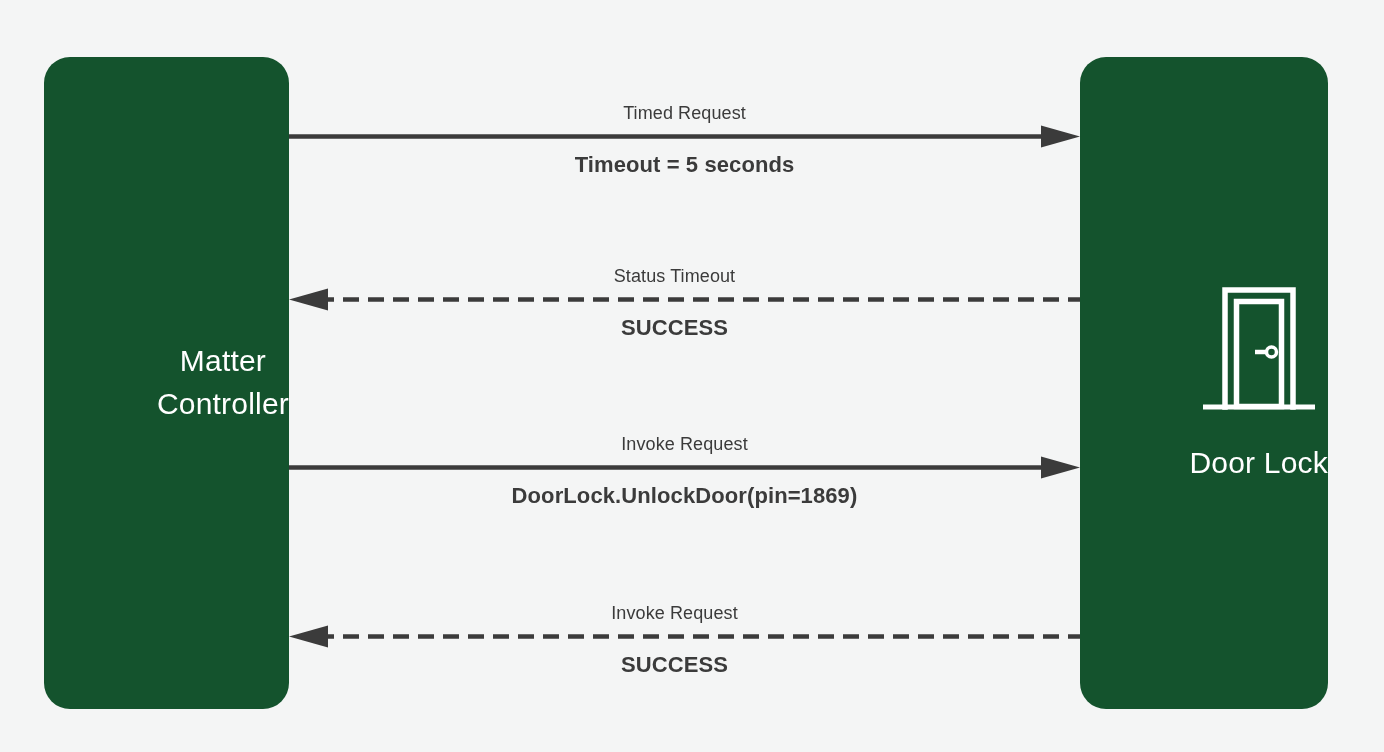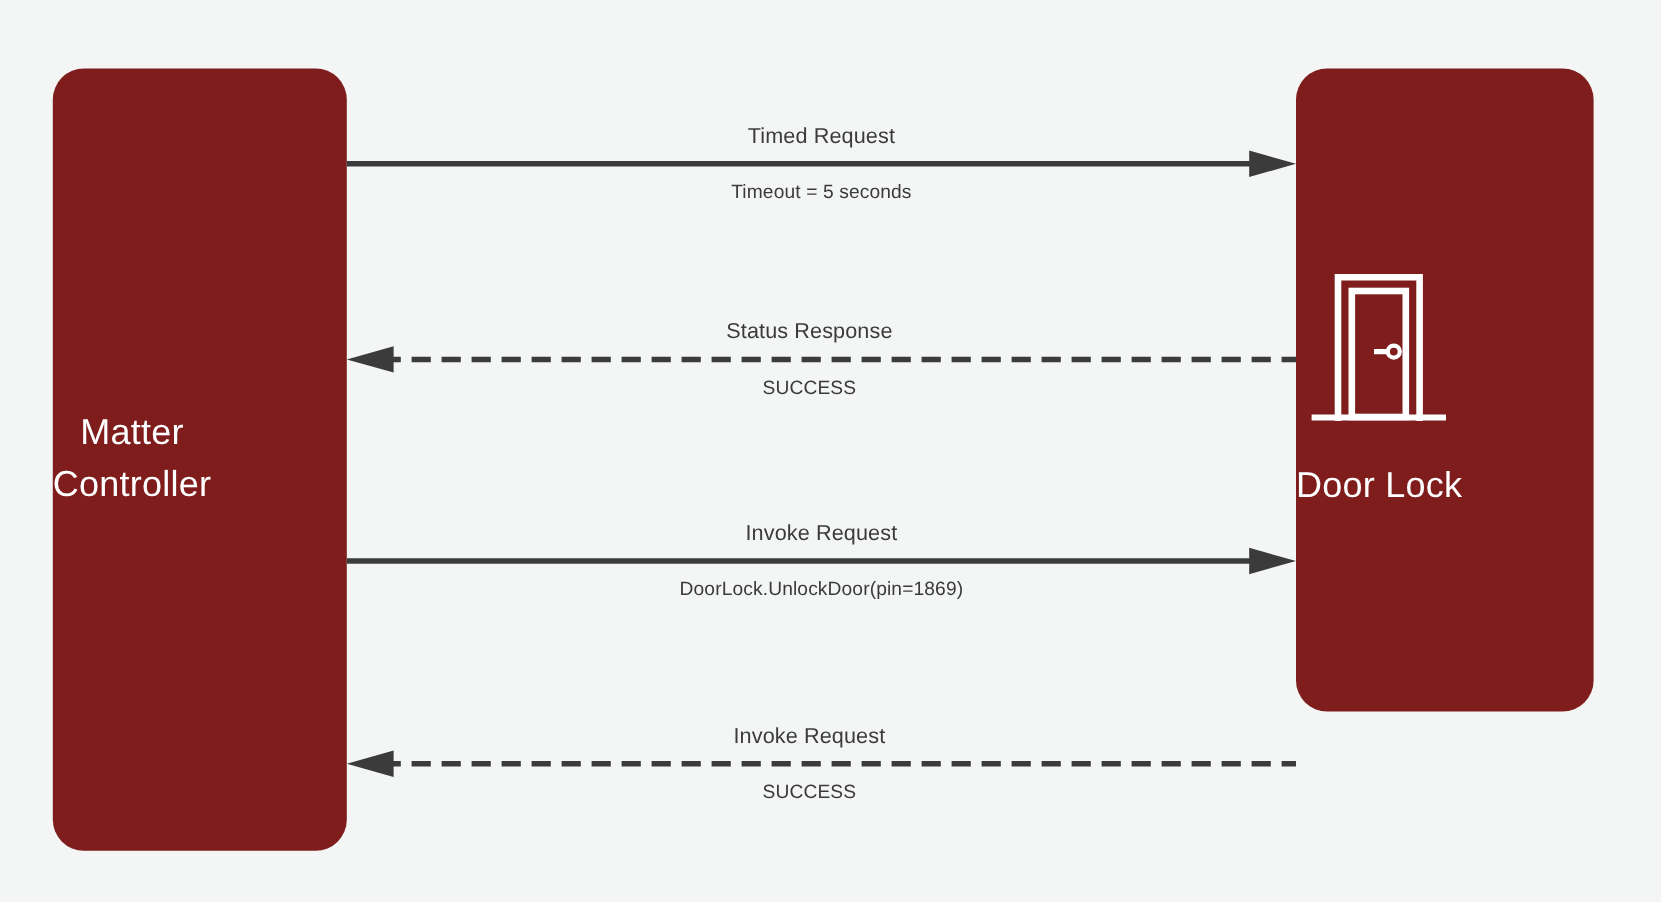--- a/index.html
+++ b/index.html
@@ -18,25 +18,25 @@
   #diagram {
     position: relative;
     width: 1384px;
     height: 752px;
     background: #f4f5f5;
   }
 
   
   .node-box {
     position: absolute;
-    background: #7f1d1d;
+    background: #14532d;
     border-radius: 26px;
     display: flex;
     flex-direction: column;
-    align-items: flex-start;
+    align-items: flex-end;
     justify-content: center;
     box-sizing: border-box;
   }
   .node-label {
     color: #ffffff;
     font-family: "Liberation Sans", sans-serif;
     font-weight: 400;
     font-size: 30px;
     line-height: 1.42;
     text-align: center;
@@ -47,21 +47,21 @@
   #node-controller {
     left: 44px;
     top: 57px;
     width: 245px;
     height: 652px;
   }
   #node-doorlock {
     left: 1080px;
     top: 57px;
     width: 248px;
-    height: 536px;
+    height: 652px;
   }
 
   
   .doorlock-stack {
     display: flex;
     flex-direction: column;
     align-items: center;
     justify-content: center;
     gap: 26px;
   }
@@ -86,22 +86,22 @@
     font-family: "Liberation Sans", sans-serif;
   }
   .msg-top-label {
     bottom: 12px;
     font-size: 18px;
     font-weight: 400;
     letter-spacing: 0.1px;
   }
   .msg-bottom-label {
     top: 16px;
-    font-size: 16px;
-    font-weight: 400;
+    font-size: 22px;
+    font-weight: 700;
     letter-spacing: 0.1px;
   }
   .msg-line {
     position: absolute;
     left: 0;
     top: -2px;
     width: 791px;
     height: 5px;
     overflow: visible;
   }
@@ -150,21 +150,21 @@
   <div class="message" id="msg-timed-request">
     <div class="msg-top-label">Timed Request</div>
     <svg class="msg-line" viewBox="0 0 791 5" preserveAspectRatio="none">
       <line x1="0" y1="2.5" x2="762" y2="2.5" stroke="#3b3b3b" stroke-width="4.6"></line>
       <polygon points="752,-8.5 791,2.5 752,13.5" fill="#3b3b3b"></polygon>
     </svg>
     <div class="msg-bottom-label">Timeout = 5 seconds</div>
   </div>
 
   <div class="message shift-left" id="msg-status-response">
-    <div class="msg-top-label">Status Response</div>
+    <div class="msg-top-label">Status Timeout</div>
     <svg class="msg-line" viewBox="0 0 791 5" preserveAspectRatio="none">
       <line x1="29" y1="2.5" x2="791" y2="2.5" stroke="#3b3b3b" stroke-width="4.6" stroke-dasharray="16 9"></line>
       <polygon points="39,-8.5 0,2.5 39,13.5" fill="#3b3b3b"></polygon>
     </svg>
     <div class="msg-bottom-label">SUCCESS</div>
   </div>
 
   <div class="message" id="msg-invoke-request">
     <div class="msg-top-label">Invoke Request</div>
     <svg class="msg-line" viewBox="0 0 791 5" preserveAspectRatio="none">

